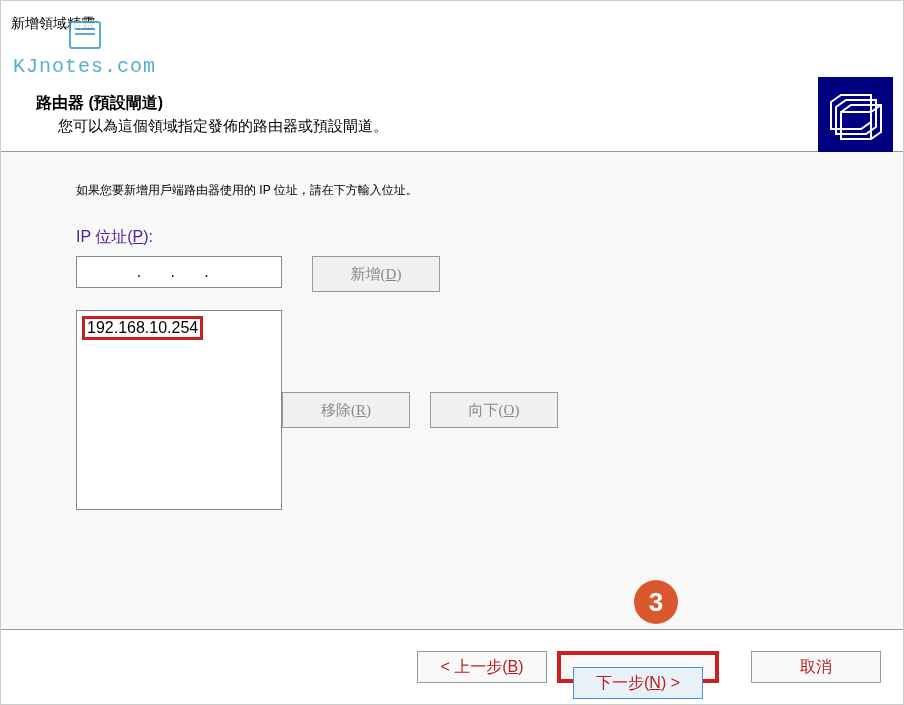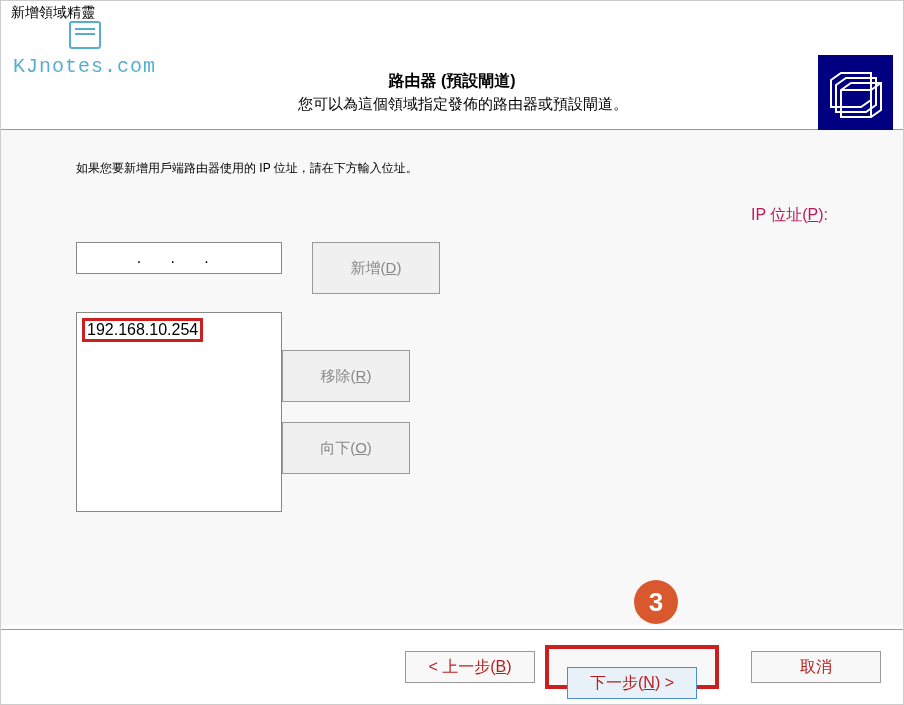--- a/index.html
+++ b/index.html
@@ -12,21 +12,21 @@
       font-family: "Microsoft JhengHei", "Segoe UI", Arial, sans-serif;
       font-size: 14px;
       background: #fff;
       width: 904px;
       height: 705px;
       position: relative;
       border: 1px solid #ccc;
     }
     
     .title-bar {
-      padding: 3px 10px;
+      padding: 14px 10px;
       font-size: 14px;
       color: #000;
     }
     
     .watermark {
       position: absolute;
       top: 20px;
       left: 12px;
       display: flex;
       align-items: center;
@@ -69,21 +69,20 @@
       color: #3aa0c4;
       font-family: "Courier New", monospace;
       letter-spacing: 1px;
     }
     
     .header-section {
       padding: 18px 35px 15px 35px;
       border-bottom: 1px solid #999;
       position: relative;
       min-height: 105px;
-      text-align: center;
     }
     
     .header-title {
       font-size: 16px;
       font-weight: bold;
       color: #000;
       margin-bottom: 3px;
       margin-top: 28px;
     }
     
@@ -117,23 +116,22 @@
     }
     
     .instruction-text {
       font-size: 12px;
       color: #000;
       margin-bottom: 28px;
     }
     
     .ip-label {
       font-size: 16px;
-      color: #be185d;
-      margin-bottom: 16px;
-      text-align: right;
+      color: #4c1d95;
+      margin-bottom: 8px;
     }
     
     .ip-label .underline {
       text-decoration: underline;
     }
     
     .input-row {
       display: flex;
       align-items: flex-start;
       gap: 30px;
@@ -173,33 +171,33 @@
       display: inline-block;
     }
     
     .red-highlight {
       border: 3px solid #cc2020;
       padding: 0px 2px;
     }
     
     .button-column {
       display: flex;
-      flex-direction: column;
+      flex-direction: row;
       gap: 20px;
     }
     
     .wizard-button {
       width: 128px;
-      height: 52px;
+      height: 36px;
       border: 1px solid #999;
       background: #f0f0f0;
       font-size: 15px;
       color: #888;
       cursor: pointer;
-      font-family: Liberation Sans, sans-serif;
+      font-family: Liberation Serif, serif;
     }
     
     .wizard-button .underline {
       text-decoration: underline;
     }
     
     .wizard-button:disabled {
       color: #999;
     }
     
@@ -234,21 +232,21 @@
       text-decoration: underline;
     }
     
     .nav-button.primary {
       background: #e8f0f8;
       border: 1px solid #4a90d0;
     }
     
     .nav-button.primary-wrap {
       border: 4px solid #cc2020;
-      padding: 18px;
+      padding: 12px;
       display: inline-flex;
     }
     
     .cancel-button {
       margin-left: 22px;
     }
     
     .annotation-badge {
       position: absolute;
       width: 44px;

